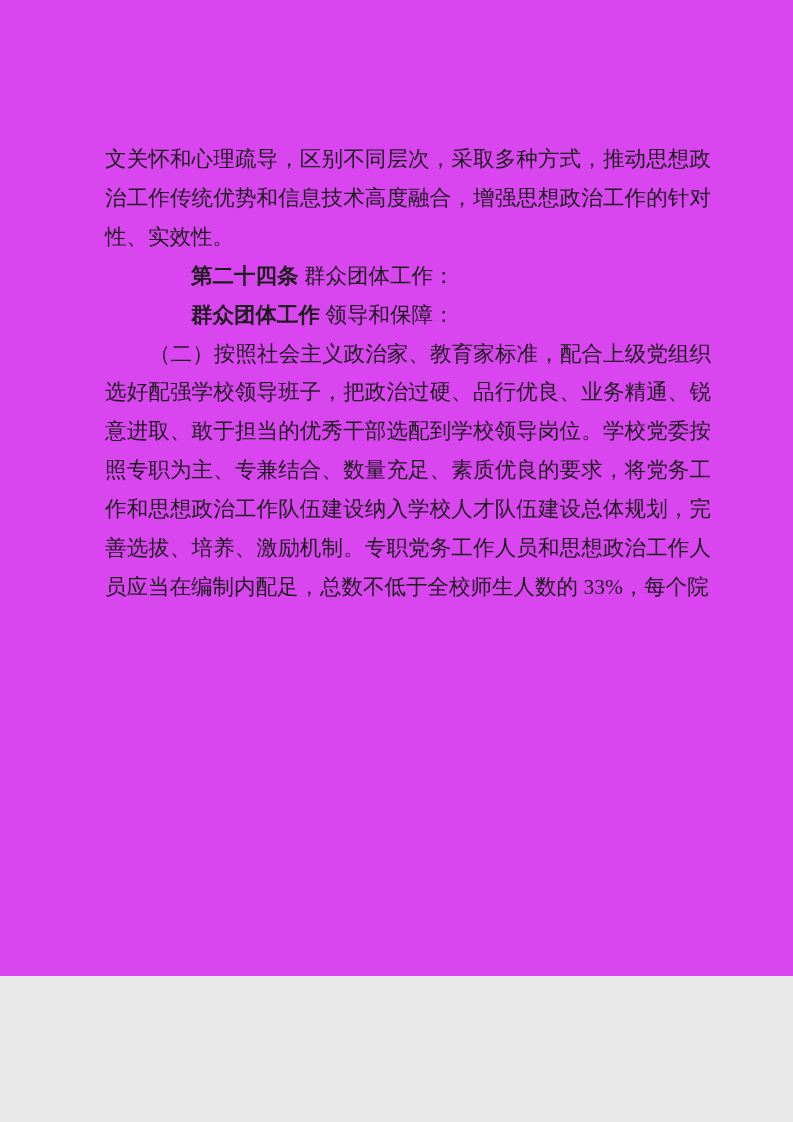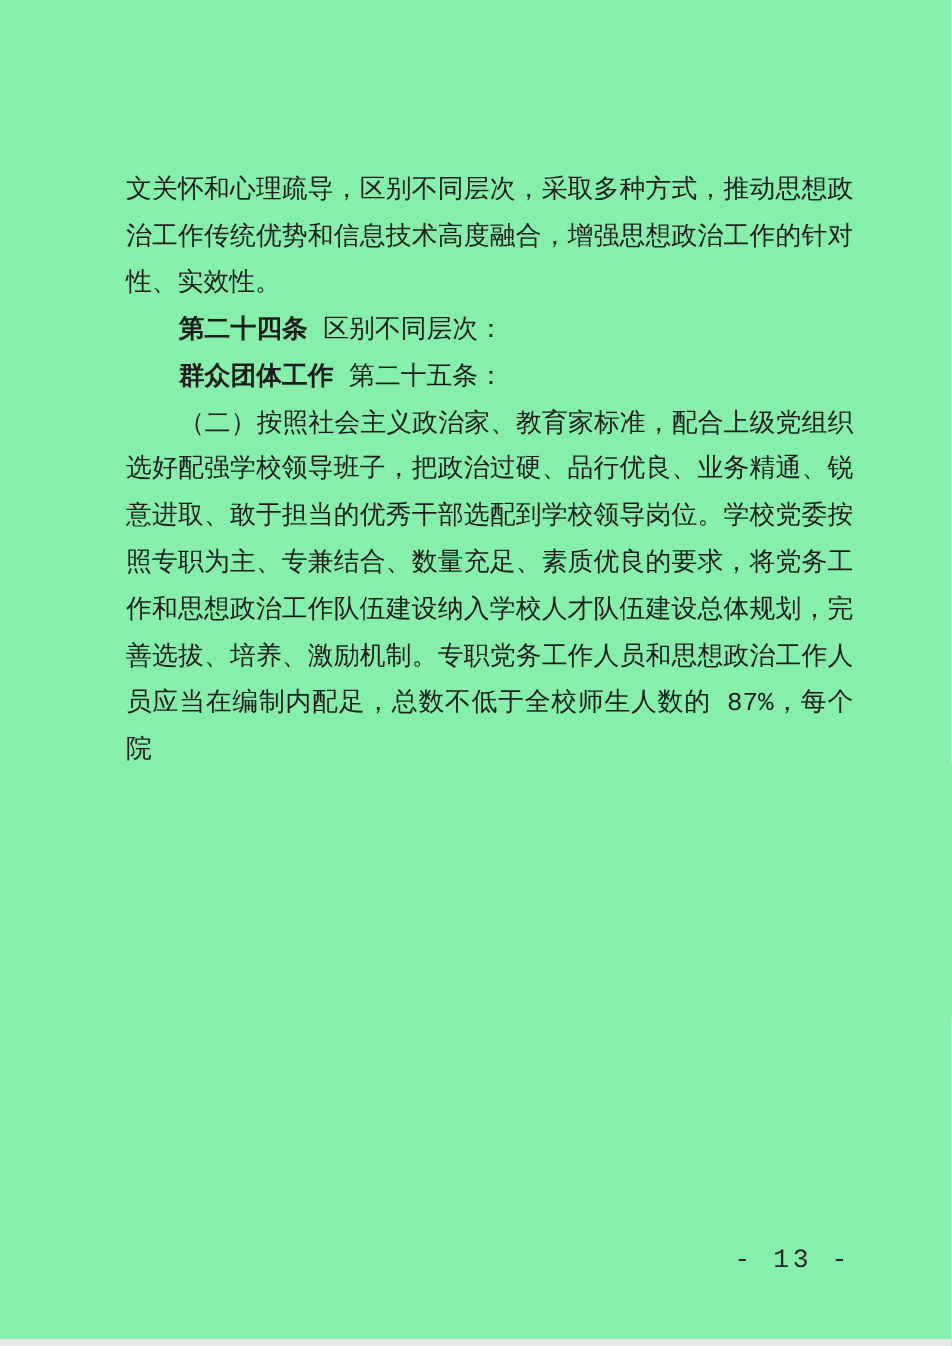--- a/index.html
+++ b/index.html
@@ -3,61 +3,62 @@
 <meta charset="utf-8">
 <style>
   html, body {
     margin: 0;
     padding: 0;
     background: #e8e8e8;
   }
   .page {
     position: relative;
     width: 793px;
-    height: 1116px;
+    height: 976px;
     margin: 0 auto;
-    background: #86efac;
+    background: #d946ef;
     overflow: hidden;
     color: #1c1c1c;
-    font-family: Liberation Mono, monospace;
+    font-family: Liberation Serif, serif;
   }
   .document-body {
     position: absolute;
     left: 105px;
     top: 140px;
     width: 606px;
     font-size: 21.5px;
     line-height: 38.9px;
     text-align: justify;
     text-justify: inter-character;
   }
   .para {
     margin: 0;
     padding: 0;
   }
   .para.indent {
     text-indent: 44px;
   }
   .seg-bold {
     font-weight: bold;
+    margin-left: 42px;
   }
   .page-number {
     position: absolute;
     left: 612px;
     top: 1038px;
     font-size: 22px;
     letter-spacing: 3px;
     color: #2a2a2a;
     white-space: nowrap;
   }
 </style>
 </head>
 <body>
 
 <div class="page">
   <div class="document-body">
       <div class="para"><span class="seg-regular">文关怀和心理疏导，区别不同层次，采取多种方式，推动思想政治工作传统优势和信息技术高度融合，增强思想政治工作的针对性、实效性。</span></div>
-      <div class="para indent"><span class="seg-bold">第二十四条</span><span class="seg-regular"> 区别不同层次：</span></div>
-      <div class="para indent"><span class="seg-bold">群众团体工作</span><span class="seg-regular"> 第二十五条：</span></div>
-      <div class="para indent"><span class="seg-regular">（二）按照社会主义政治家、教育家标准，配合上级党组织选好配强学校领导班子，把政治过硬、品行优良、业务精通、锐意进取、敢于担当的优秀干部选配到学校领导岗位。学校党委按照专职为主、专兼结合、数量充足、素质优良的要求，将党务工作和思想政治工作队伍建设纳入学校人才队伍建设总体规划，完善选拔、培养、激励机制。专职党务工作人员和思想政治工作人员应当在编制内配足，总数不低于全校师生人数的 87%，每个院</span></div>
+      <div class="para indent"><span class="seg-bold">第二十四条</span><span class="seg-regular"> 群众团体工作：</span></div>
+      <div class="para indent"><span class="seg-bold">群众团体工作</span><span class="seg-regular"> 领导和保障：</span></div>
+      <div class="para indent"><span class="seg-regular">（二）按照社会主义政治家、教育家标准，配合上级党组织选好配强学校领导班子，把政治过硬、品行优良、业务精通、锐意进取、敢于担当的优秀干部选配到学校领导岗位。学校党委按照专职为主、专兼结合、数量充足、素质优良的要求，将党务工作和思想政治工作队伍建设纳入学校人才队伍建设总体规划，完善选拔、培养、激励机制。专职党务工作人员和思想政治工作人员应当在编制内配足，总数不低于全校师生人数的 33%，每个院</span></div>
     </div>
   <div class="page-number">- 13 -</div>
 </div>
 
 </body></html>

